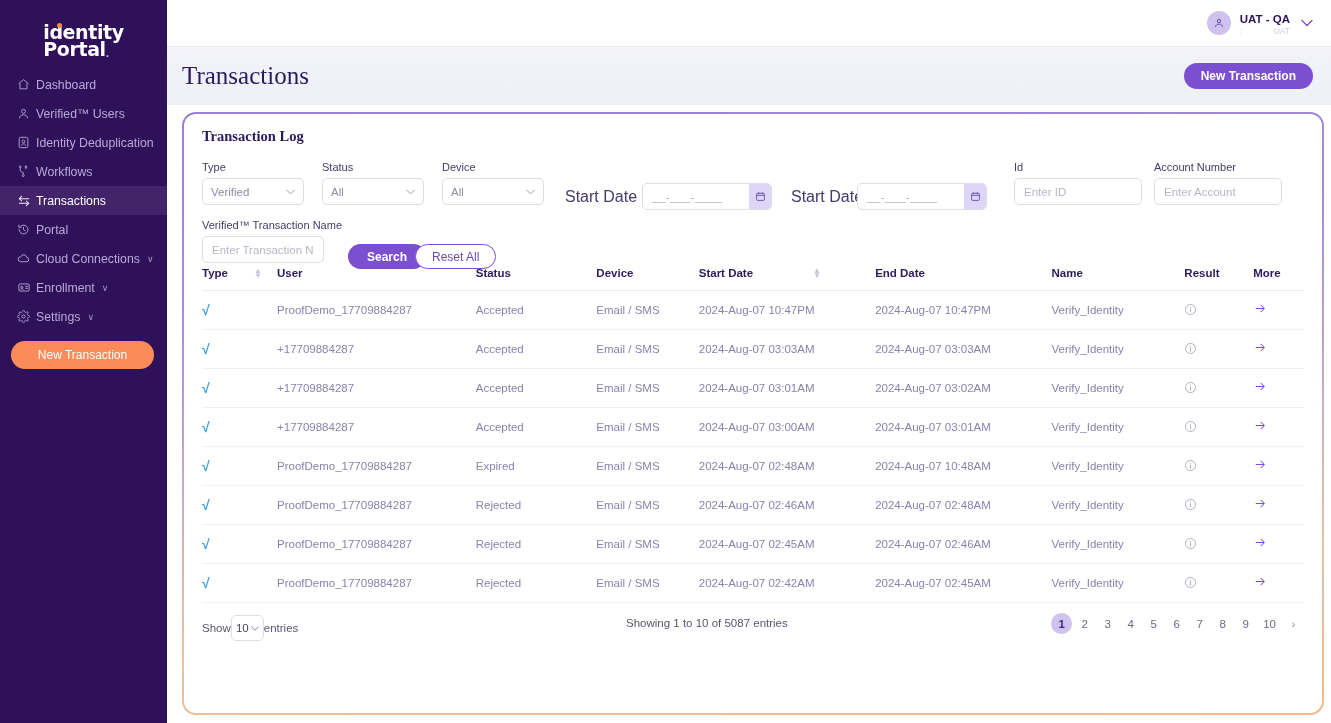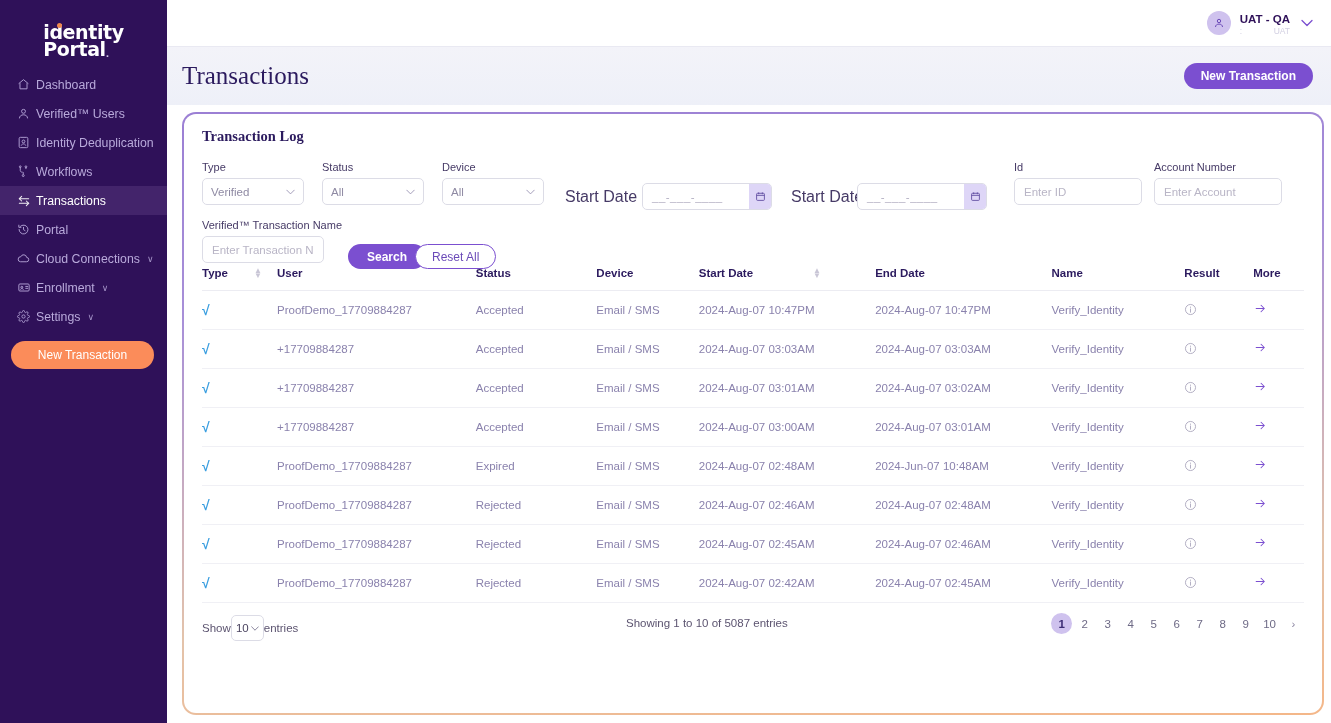--- a/index.html
+++ b/index.html
@@ -609,21 +609,21 @@
               <td><span class="arrow-ic"><svg width="15" height="13" viewBox="0 0 24 24" fill="none" stroke="currentColor" stroke-width="1.9" stroke-linecap="round" stroke-linejoin="round">
                       <path d="M4 12h15M13 6l6 6-6 6"></path>
                     </svg></span></td>
             </tr>
             <tr>
               <td><span class="tick">√</span></td>
               <td>ProofDemo_17709884287</td>
               <td>Expired</td>
               <td>Email / SMS</td>
               <td>2024-Aug-07 02:48AM</td>
-              <td>2024-Jun-07 10:48AM</td>
+              <td>2024-Aug-07 10:48AM</td>
               <td>Verify_Identity</td>
               <td><span class="info-ic"><svg width="13" height="13" viewBox="0 0 24 24" fill="none" stroke="currentColor" stroke-width="1.6">
                       <circle cx="12" cy="12" r="9.3"></circle>
                       <path d="M12 11v6M12 7.4v.7" stroke-linecap="round"></path>
                     </svg></span></td>
               <td><span class="arrow-ic"><svg width="15" height="13" viewBox="0 0 24 24" fill="none" stroke="currentColor" stroke-width="1.9" stroke-linecap="round" stroke-linejoin="round">
                       <path d="M4 12h15M13 6l6 6-6 6"></path>
                     </svg></span></td>
             </tr>
             <tr>

